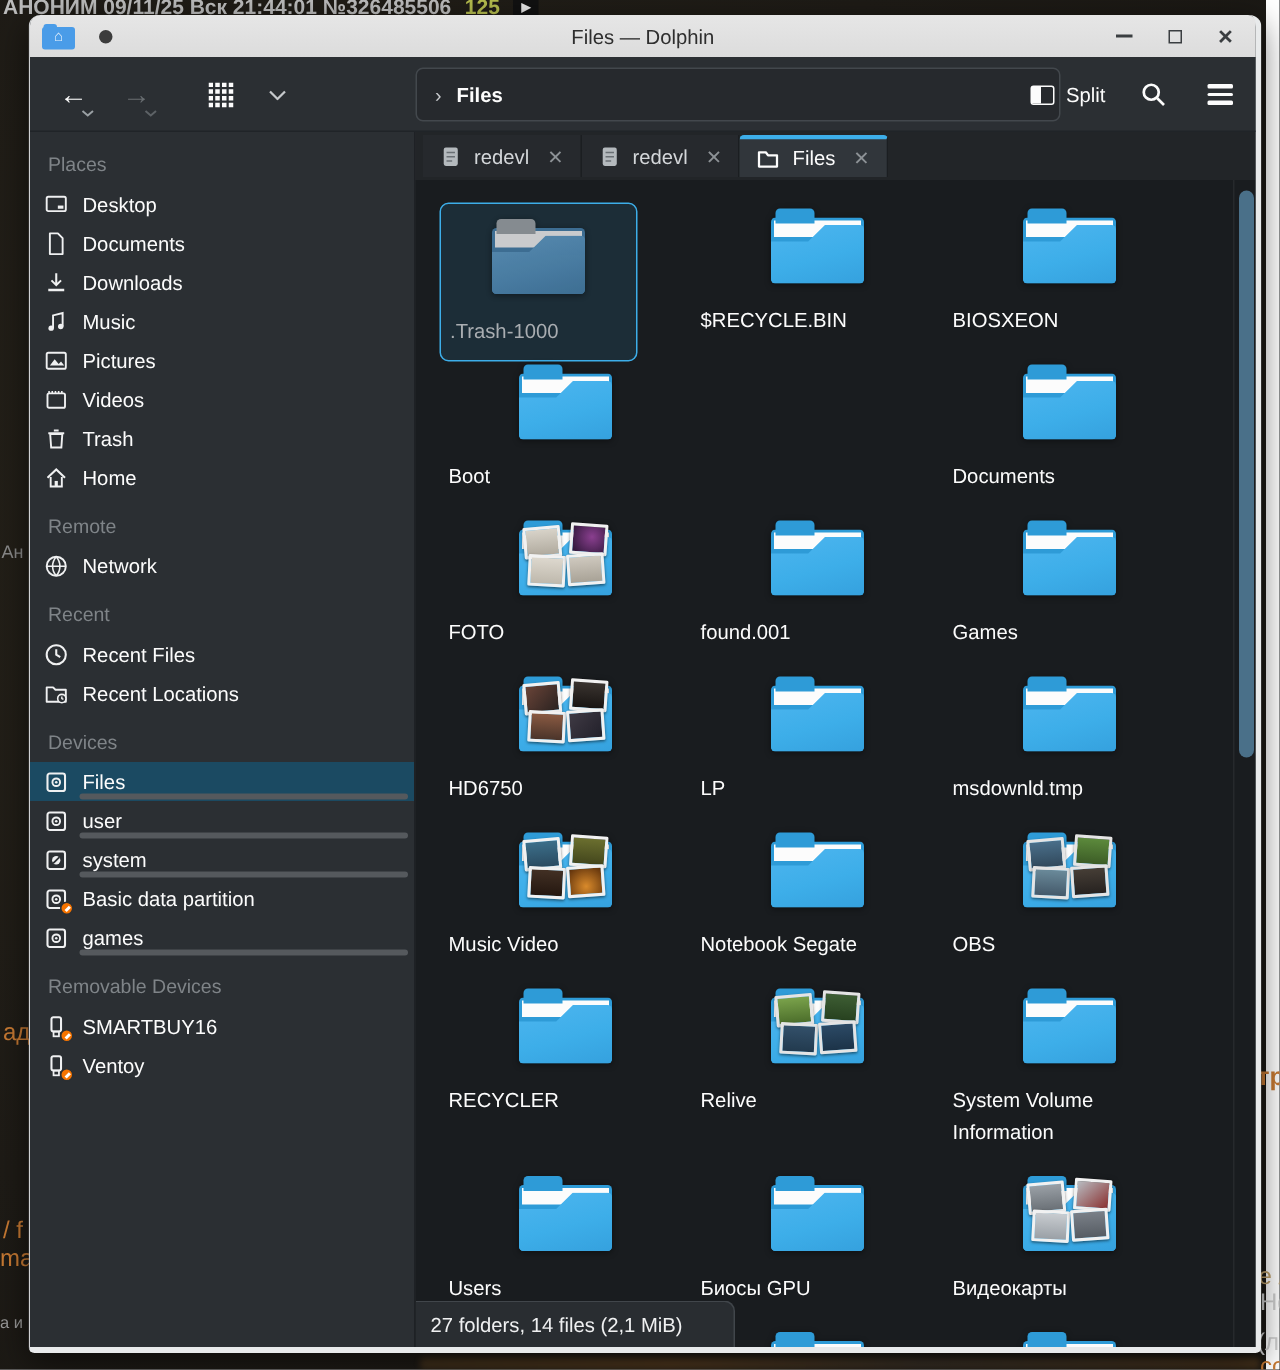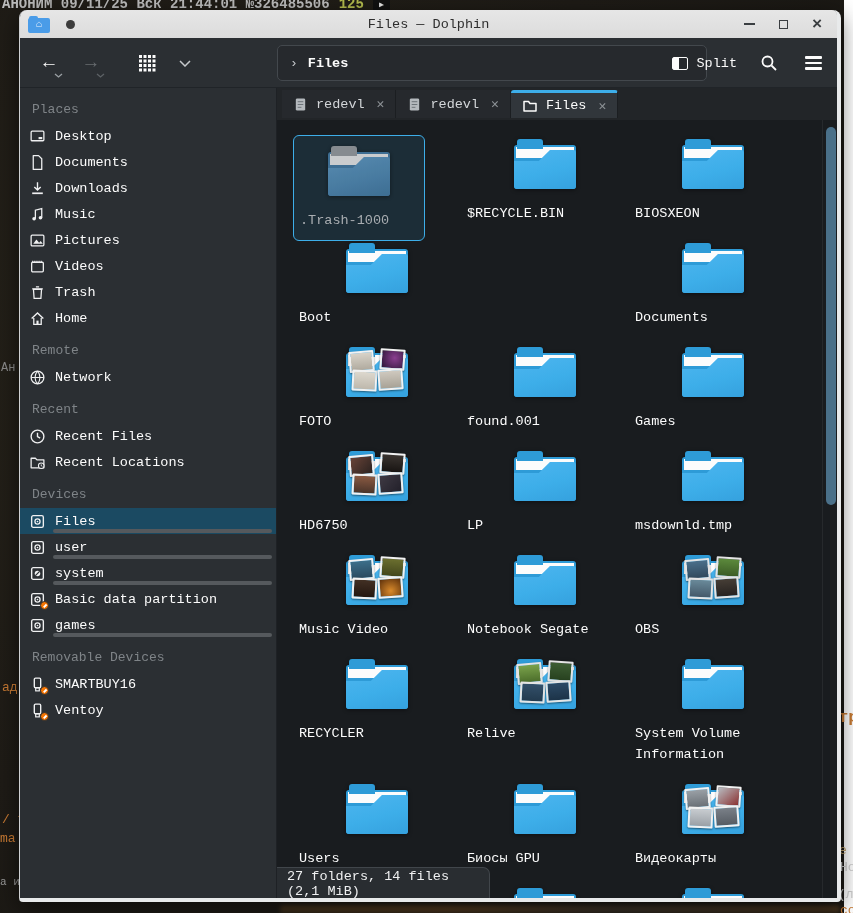--- a/index.html
+++ b/index.html
@@ -1,26 +1,26 @@
 <!DOCTYPE html>
 <html><head>
 <meta charset="utf-8">
 <style>
   * { margin:0; padding:0; box-sizing:border-box; }
   html,body { width:853px; height:913px; overflow:hidden; font-family:"Liberation Sans", sans-serif; }
   .desktop { position:relative; width:844px; height:913px; background:#211e19;
-             background-image:radial-gradient(circle at 30% 40%, #262219 0%, #1e1b16 60%, #191713 100%);font-family:Liberation Mono, monospace; }
+             background-image:radial-gradient(circle at 30% 40%, #262219 0%, #1e1b16 60%, #191713 100%); }
 
   
   .top-overlay { position:absolute; top:-4px; left:2px; display:flex; gap:9px; align-items:center;
                  font-size:14px; font-weight:bold; color:#bdbdbd; white-space:nowrap; }
   .top-overlay .counter { color:#b5bd4e; }
   .play-box { width:17px; height:14px; background:#111; display:flex; align-items:center; justify-content:center;
               color:#e8e8e8; font-size:8px; }
-  .frag { position:absolute; font-size:13px; color:#c87a33; white-space:nowrap; }
+  .frag { position:absolute; font-size:16px; color:#c87a33; white-space:nowrap; }
   .blurline { position:absolute; height:8px; background:linear-gradient(90deg,#6a4a22,#8a5a28 30%,#5a4a3a 60%,#7a5226);
               opacity:.45; filter:blur(2px); border-radius:3px; }
 
   
   .window { position:absolute; left:19px; top:10px; width:822px; height:892px;
             border-left:1px solid #cfd1d3; border-right:4px solid #e8eaeb; border-bottom:4px solid #e8eaeb;
             border-radius:8px 8px 4px 4px; background:#2b2f33; box-shadow:0 6px 22px rgba(0,0,0,.55); }
 
   .titlebar { position:relative; height:28px; background:linear-gradient(#e6e6e6,#dcdcdc);
               border-radius:7px 5px 0 0; display:flex; align-items:center; padding:0 10px; }

